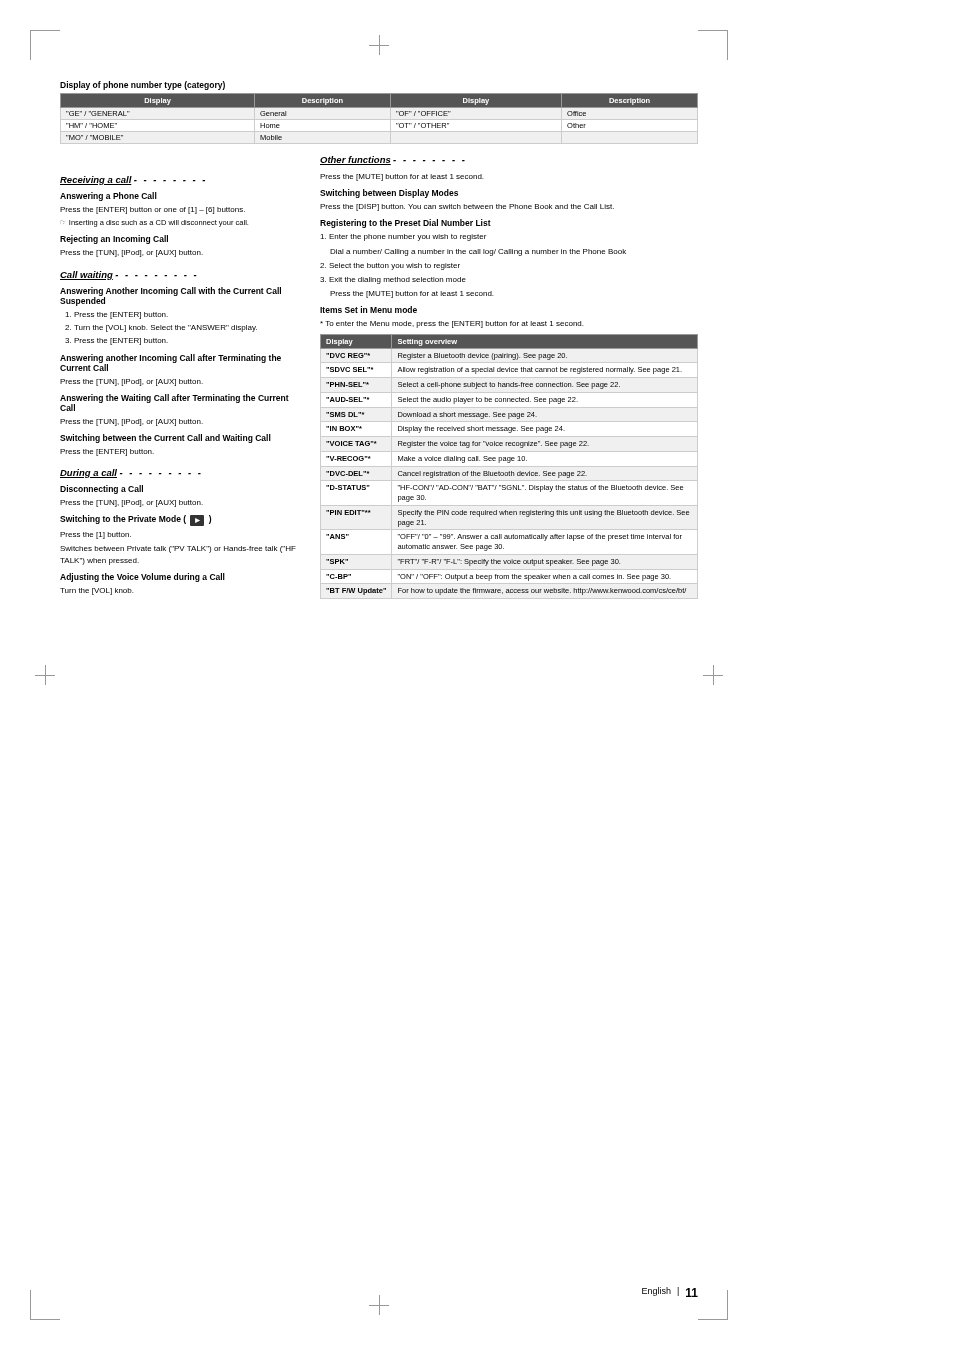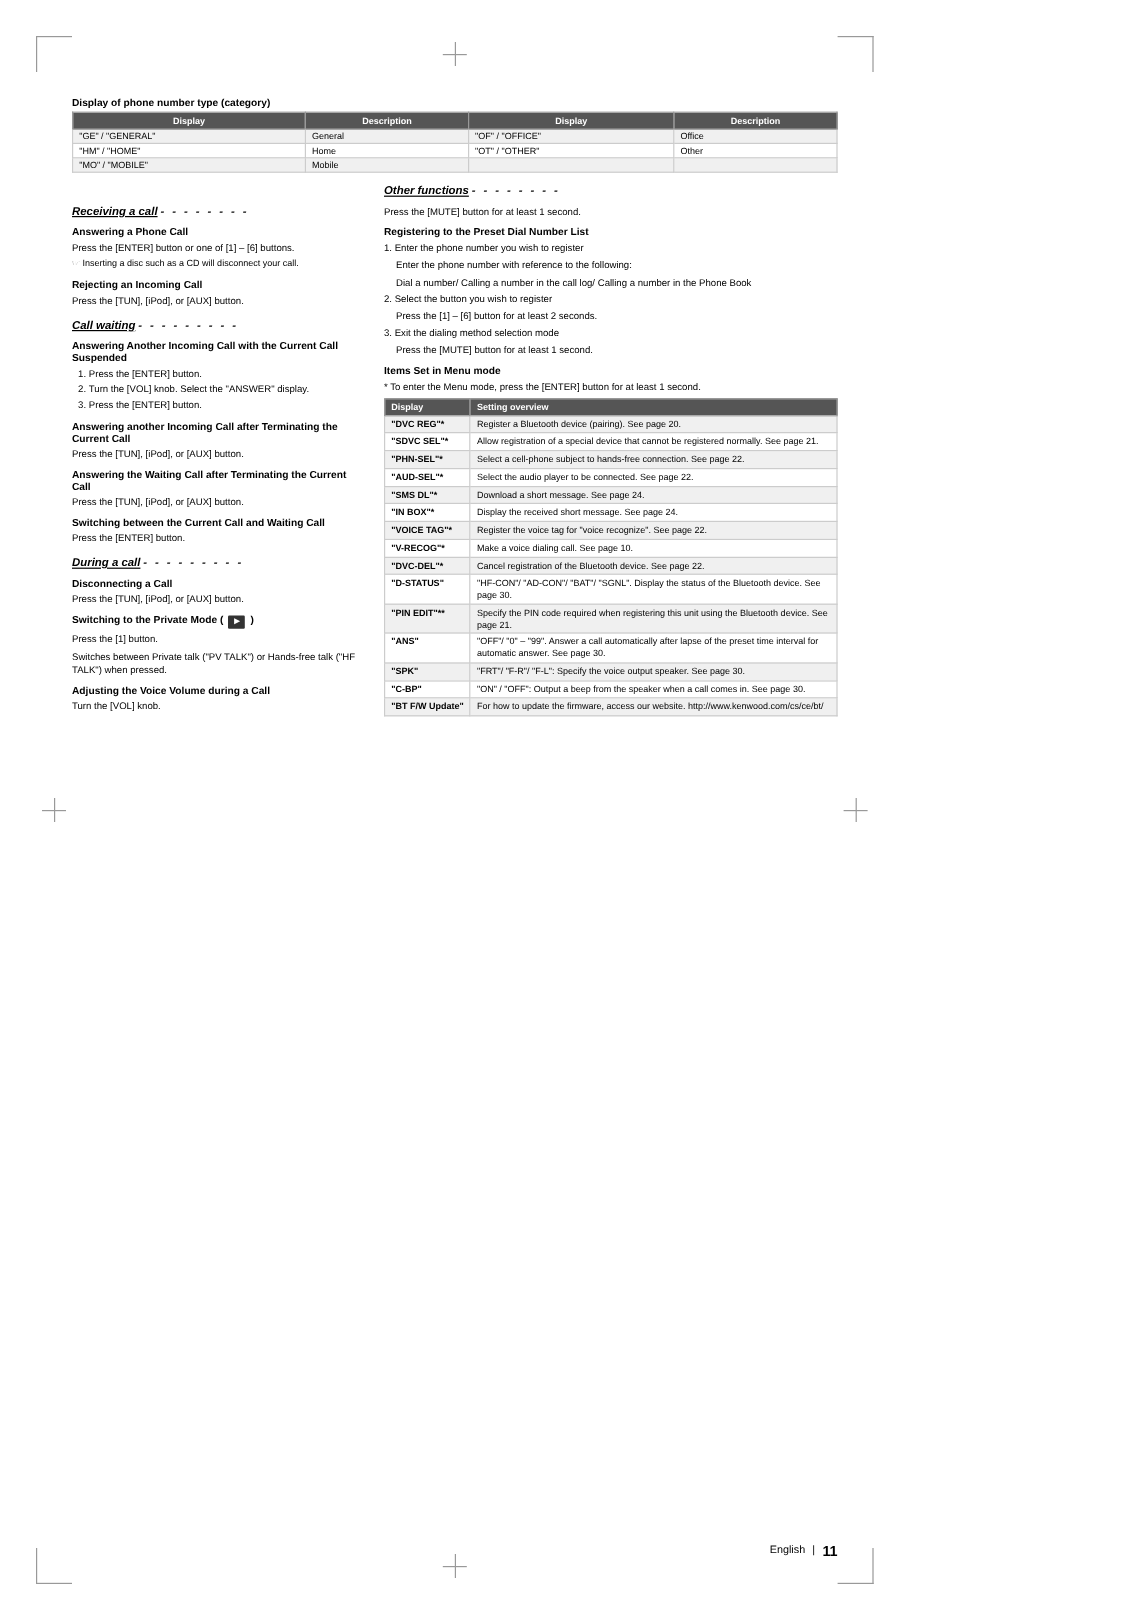--- a/index.html
+++ b/index.html
@@ -327,26 +327,28 @@
 
       <div>
         <div>
           <span class="italic-underline">Other functions</span>
           <span style="font-style:italic;font-weight:bold;font-size:9.5px;letter-spacing:2px;"> - - - - - - - -</span>
         </div>
         <div style="margin-top:6px;">
           <p>Press the [MUTE] button for at least 1 second.</p>
         </div>
         <div style="margin-top:6px;">
+          <div class="subsection-title">Switching between Display Modes</div>
+          <p>Press the [DISP] button. You can switch between the Phone Book and the Call List.</p>
+        </div>
+        <div style="margin-top:6px;">
           <div class="subsection-title">Registering to the Preset Dial Number List</div>
           <p>1. Enter the phone number you wish to register</p>
-          <p style="margin-left:10px;">Enter the phone number with reference to the following:</p>
           <p style="margin-left:10px;">Dial a number/ Calling a number in the call log/ Calling a number in the Phone Book</p>
           <p>2. Select the button you wish to register</p>
-          <p style="margin-left:10px;">Press the [1] – [6] button for at least 2 seconds.</p>
           <p>3. Exit the dialing method selection mode</p>
           <p style="margin-left:10px;">Press the [MUTE] button for at least 1 second.</p>
         </div>
         <div style="margin-top:6px;">
           <div class="subsection-title">Items Set in Menu mode</div>
           <p style="margin-bottom:4px;">* To enter the Menu mode, press the [ENTER] button for at least 1 second.</p>
           <table class="menu-table">
             <thead>
               <tr>
                 <th>Display</th>

